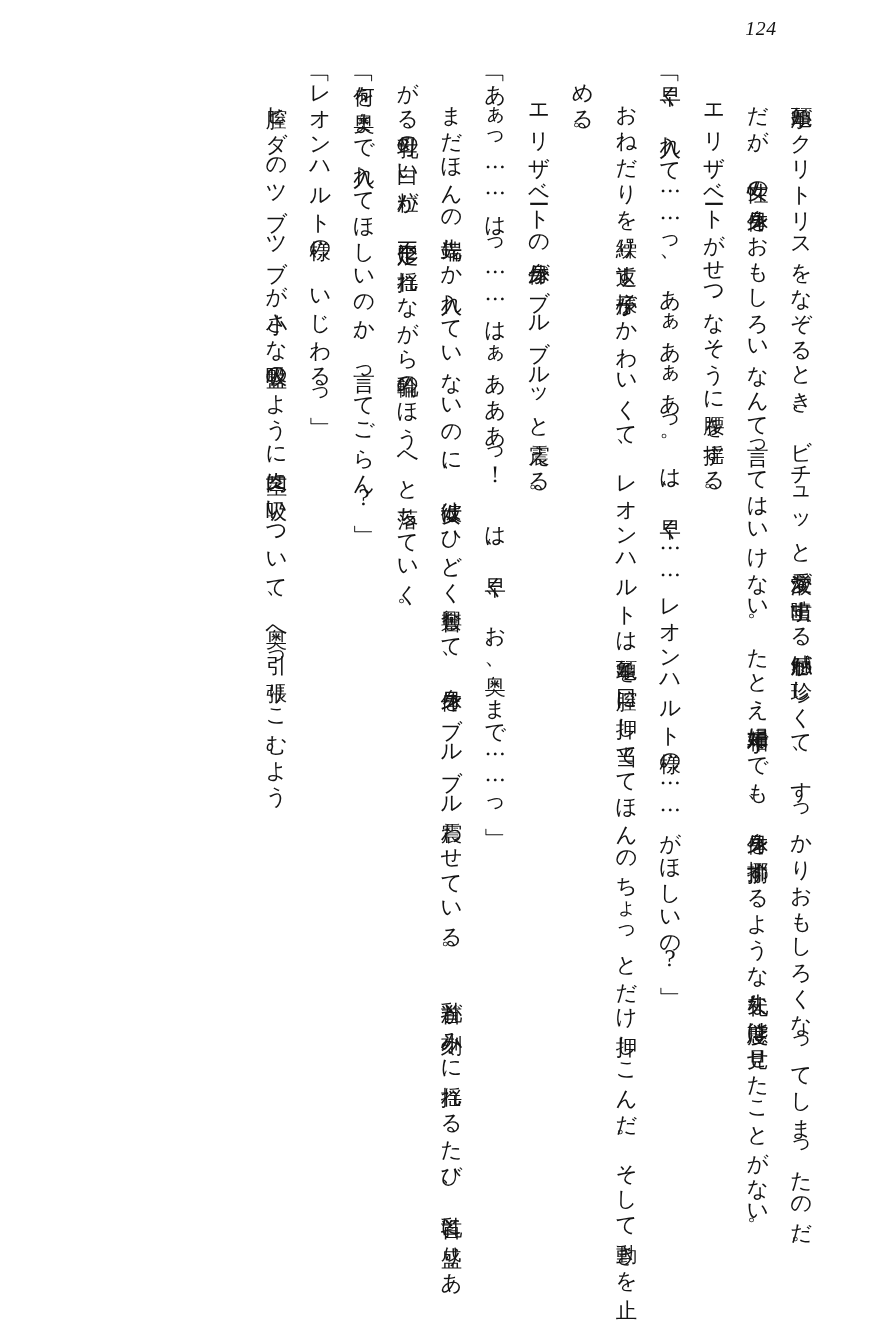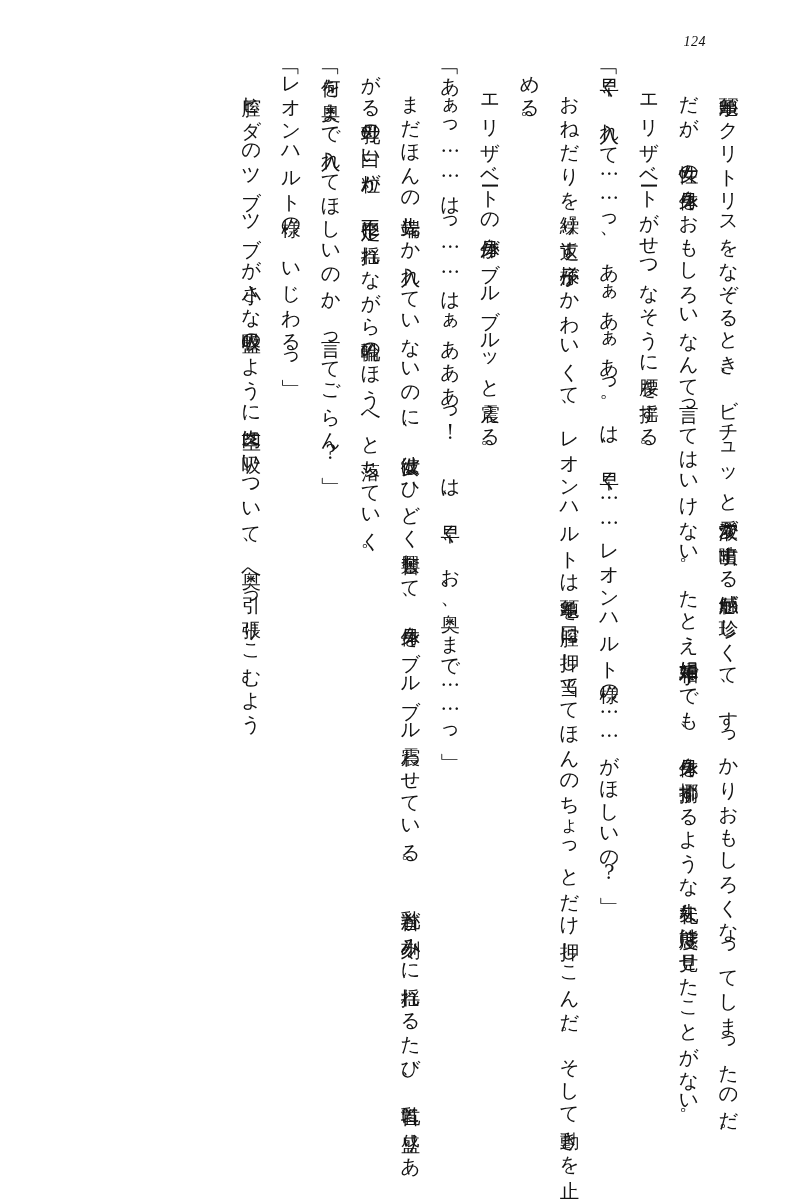--- a/index.html
+++ b/index.html
@@ -16,23 +16,23 @@
   }
   .page {
     position: relative;
     width: 792px;
     height: 1200px;
     background: #ffffff;
     box-sizing: border-box;
   }
   .page-number {
     position: absolute;
-    top: 34px;
+    top: 16px;
     right: 86px;
-    font-size: 14px;
+    font-size: 18px;
     font-style: italic;
     font-family: "Liberation Serif", "DejaVu Serif", serif;
     color: #111111;
     letter-spacing: 0.5px;
   }
   .text-body {
     position: absolute;
     top: 62px;
     right: 44px;
     bottom: 34px;

